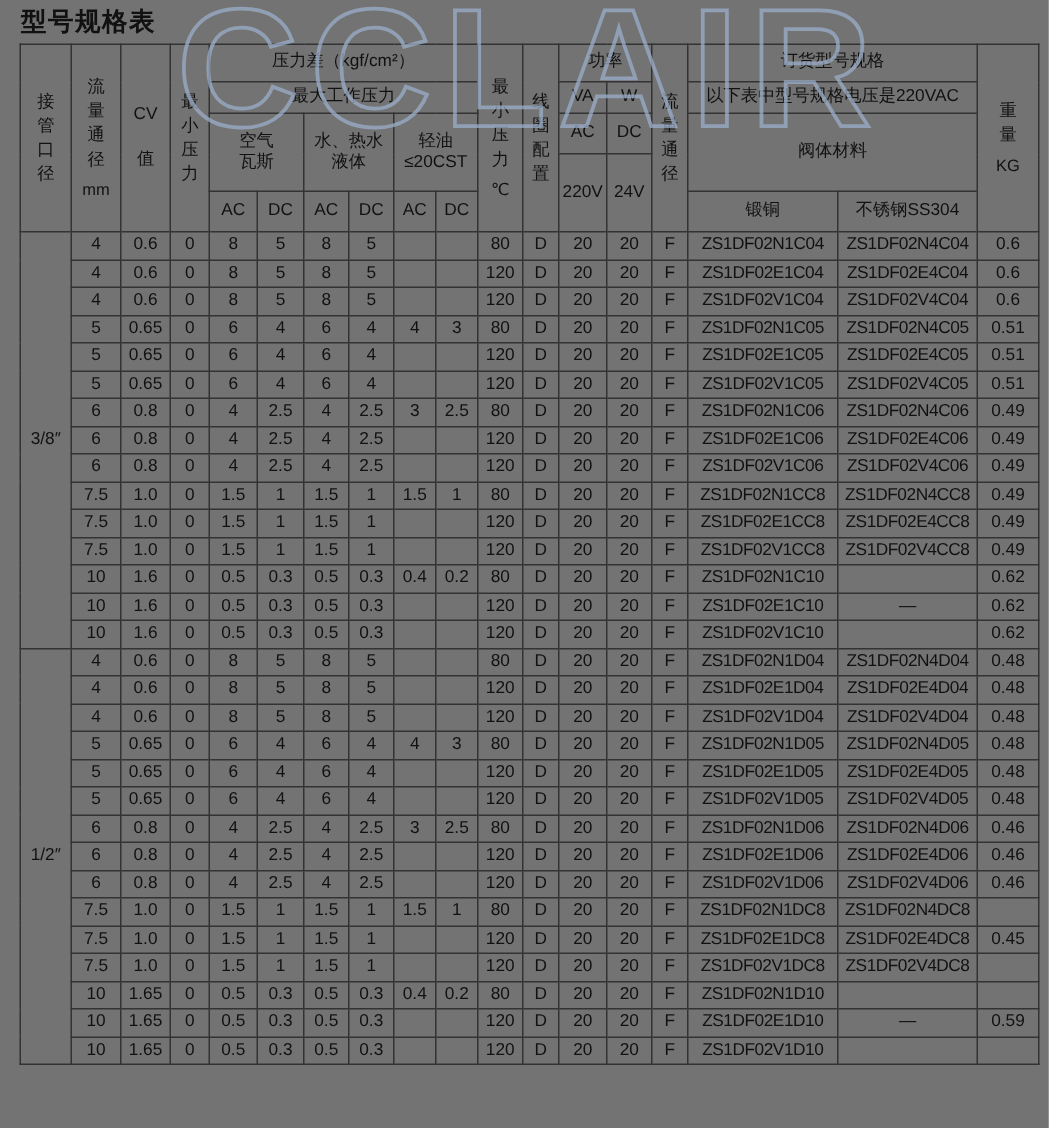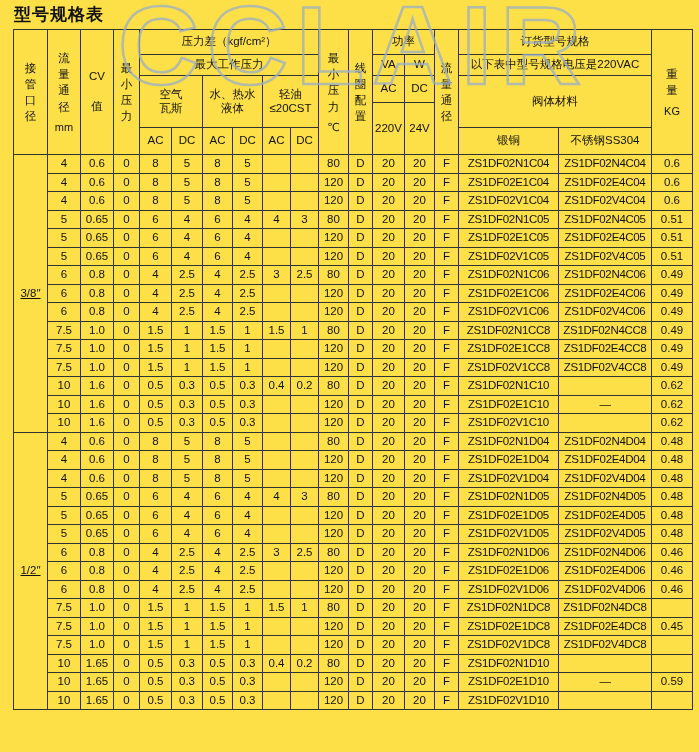--- a/index.html
+++ b/index.html
@@ -1,37 +1,37 @@
 <!DOCTYPE html>
 <html style="--wm-color: #9aaec9;"><head>
 <meta charset="utf-8">
 <style>
   * { box-sizing: border-box; }
   body { margin: 0; background: #ffffff; }
   .page {
     position: relative; width: 699px; height: 752px; overflow: hidden;
-    background: #fde047; color: #111;
+    background: #737373; color: #111;
     font-family: "Liberation Sans", "DejaVu Sans", sans-serif;
   }
   .page-title {
     position: absolute; top: 3px; left: 14px;
     font-size: 17px; font-weight: 700; letter-spacing: 1px; z-index: 2;
   }
   table.spec {
     position: absolute; top: 29px; left: 13px;
     border-collapse: collapse; table-layout: fixed; z-index: 1;
   }
   .spec th, .spec td {
     border: 1px solid #333; padding: 0 1px; text-align: center;
     vertical-align: middle; font-weight: 400; overflow: hidden; color: #111;
   }
   .spec thead th { font-size: 11.5px; line-height: 1.2; }
   .spec tbody td { height: 18.5px; font-size: 11.5px; line-height: 1; }
   .model-cell { font-size: 10.2px; letter-spacing: -0.3px; margin-left: 40px; }
-  .size-cell { font-size: 12.5px; text-decoration: underline; }
+  .size-cell { font-size: 12.5px; }
   .vtext { display: inline-block; width: 1.15em; word-break: break-all; line-height: 1.4; }
   .unit { margin-top: 6px; font-size: 11px; }
   .gap-top { margin-top: 16px; }
   .small-note { font-size: 9.8px; }
   .hr1 { height: 25px; } .hr2 { height: 21px; } .hr3 { height: 27px; }
   .hr4 { height: 25px; } .hr5 { height: 27px; }
   .wm {
     position: absolute; color: transparent; font-weight: 700; line-height: 1;
     -webkit-text-stroke: 2.5px var(--wm-color, #9aaec9);
     pointer-events: none; opacity: 0.75; white-space: nowrap; z-index: 6;

